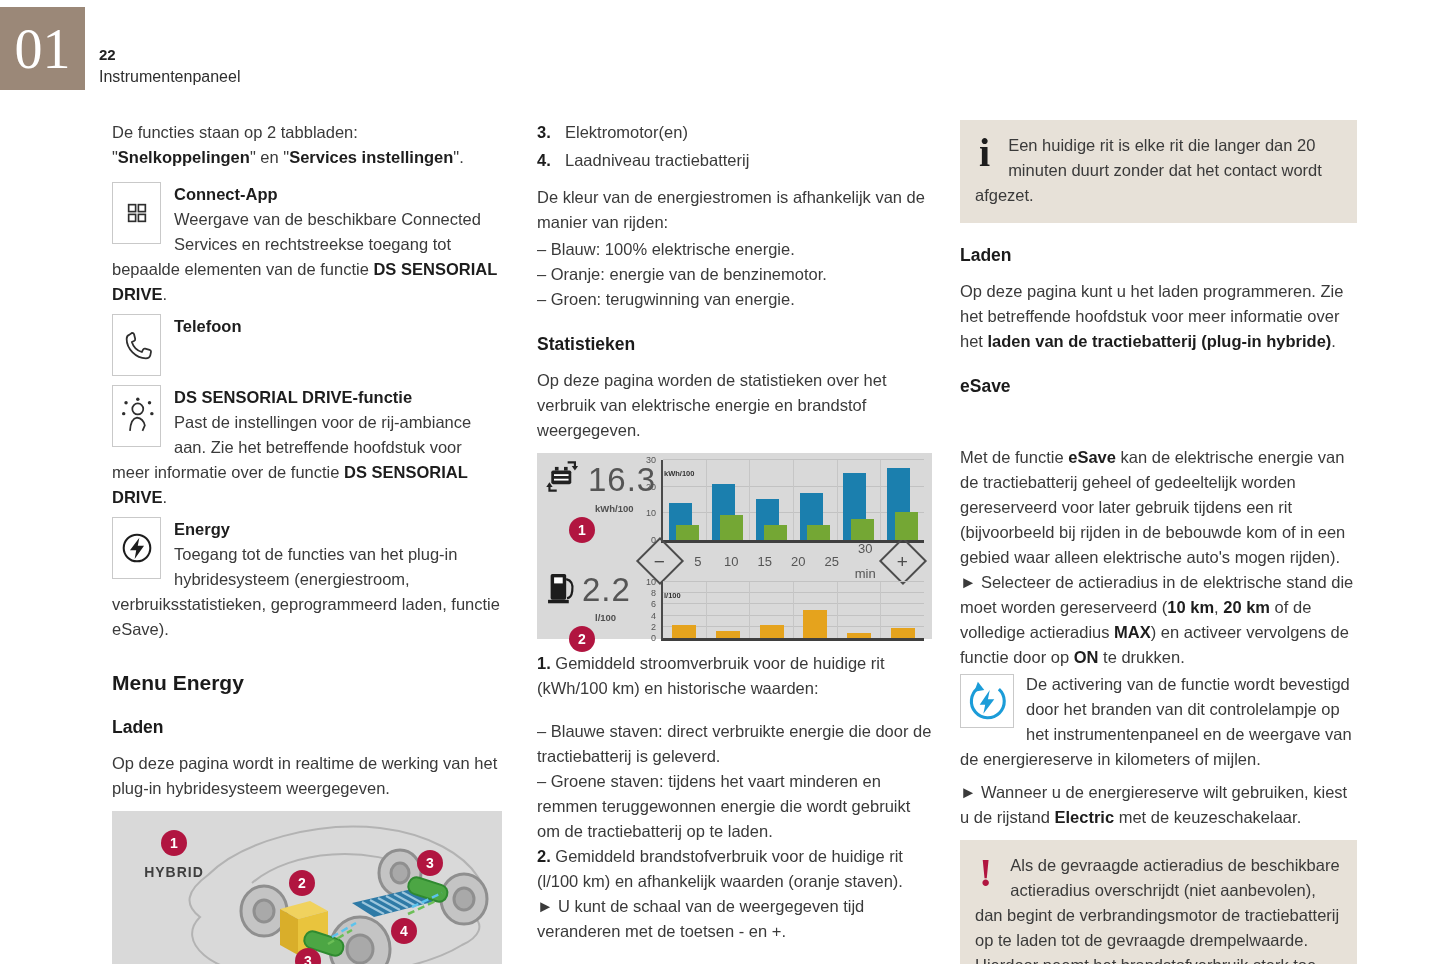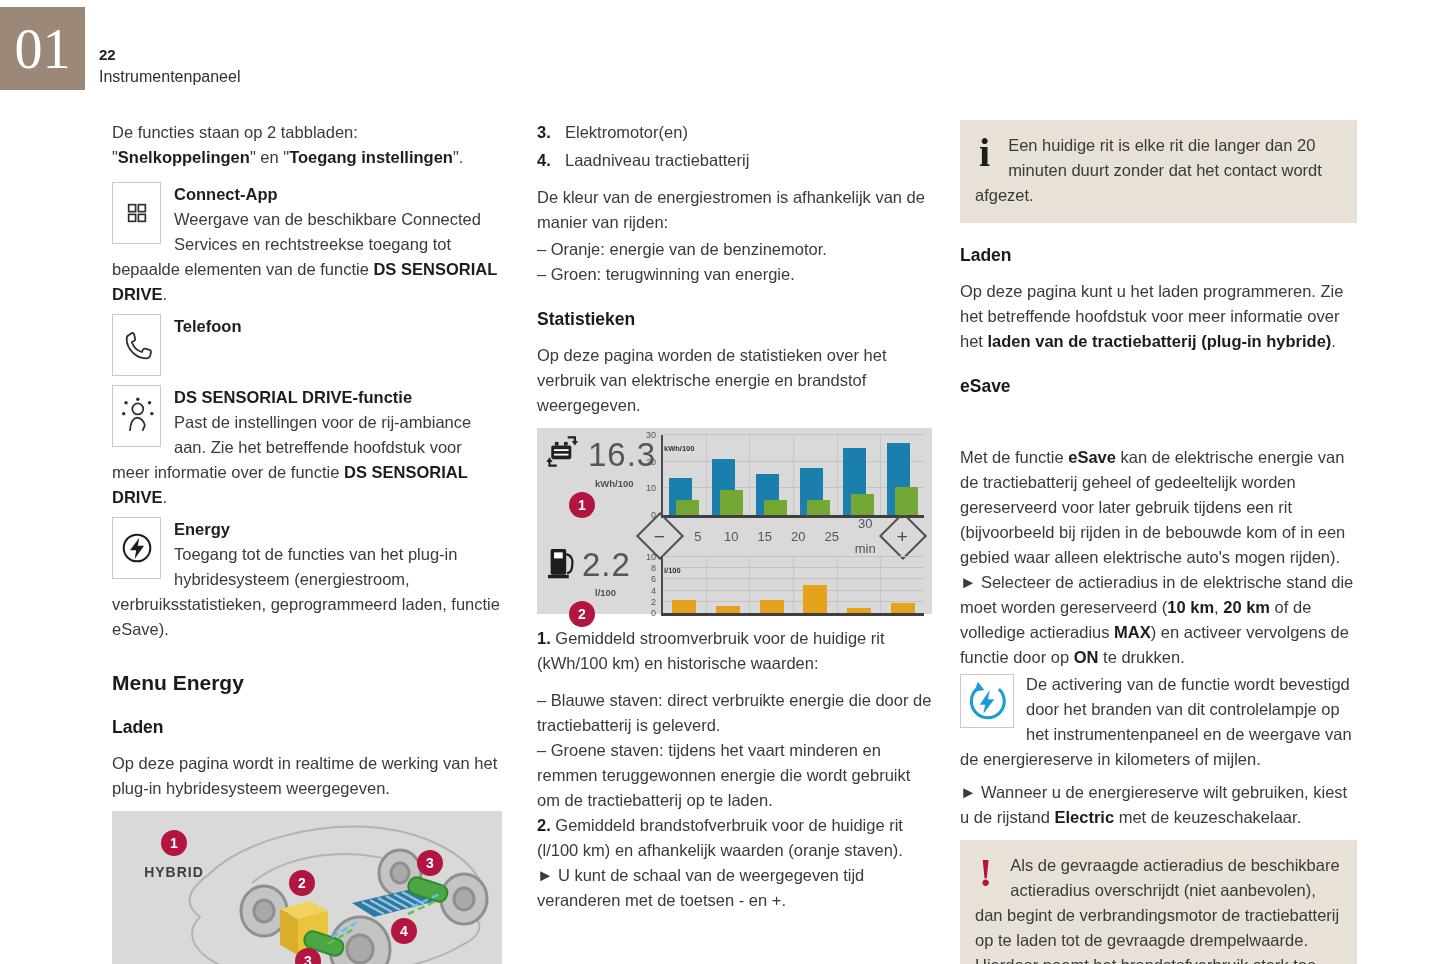--- a/index.html
+++ b/index.html
@@ -81,21 +81,21 @@
 
 <div class="page">
 
   <div class="chapter-tab">
     <span>01</span>
   </div>
   <div class="page-num">22</div>
   <div class="section-title">Instrumentenpaneel</div>
 
   <div class="col" id="col1">
-    <p><span>De functies staan op 2 tabbladen: "</span><b>Snelkoppelingen</b><span>" en "</span><b>Toegang instellingen</b><span>".</span></p>
+    <p><span>De functies staan op 2 tabbladen: "</span><b>Snelkoppelingen</b><span>" en "</span><b>Services instellingen</b><span>".</span></p>
 
     <div class="feature">
       <span class="icon-box">
         <svg width="32" height="32" viewBox="0 0 46 46">
             <g fill="none" stroke="#2e2e2e" stroke-width="2.4">
               <rect x="11" y="11" width="10" height="10"></rect>
               <rect x="25" y="11" width="10" height="10"></rect>
               <rect x="11" y="25" width="10" height="10"></rect>
               <rect x="25" y="25" width="10" height="10"></rect>
             </g>
@@ -225,20 +225,21 @@
     <div class="legend-row">
       <span class="legend-num">3.</span>
       <span>Elektromotor(en)</span>
     </div>
     <div class="legend-row" style="margin-bottom:12px;">
       <span class="legend-num">4.</span>
       <span>Laadniveau tractiebatterij</span>
     </div>
 
     <p style="margin-bottom:2px;">De kleur van de energiestromen is afhankelijk van de manier van rijden:</p>
+    <p style="margin-bottom:0;">– Blauw: 100% elektrische energie.</p>
     <p style="margin-bottom:0;">– Oranje: energie van de benzinemotor.</p>
     <p>– Groen: terugwinning van energie.</p>
 
     <h3>Statistieken</h3>
     <p>Op deze pagina worden de statistieken over het verbruik van elektrische energie en brandstof weergegeven.</p>
 
     <div class="panel" id="stats-panel">
       <div class="stats-left">
         <div class="stat-block first">
           <div class="stat-top">
@@ -363,21 +364,21 @@
               </div>
               <div class="cat-cell">
                 <div class="bar s0 solo" style="height: 18%; background: rgb(229, 163, 29);"></div>
               </div>
             </div>
           <span class="plot-unit">l/100</span>
         </div>
       </div>
     </div>
 
-    <p style="margin-bottom:12px;"><b>1.</b><span> Gemiddeld stroomverbruik voor de huidige rit (kWh/100 km) en historische waarden:</span></p>
+    <p style="margin-bottom:18px;"><b>1.</b><span> Gemiddeld stroomverbruik voor de huidige rit (kWh/100 km) en historische waarden:</span></p>
     <p style="margin-bottom:0;"><span>– Blauwe staven: direct verbruikte energie die door de tractiebatterij is geleverd.</span></p>
     <p style="margin-bottom:0;"><span>– Groene staven: tijdens het vaart minderen en remmen teruggewonnen energie die wordt gebruikt om de tractiebatterij op te laden.</span></p>
     <p style="margin-bottom:0;"><b>2.</b><span> Gemiddeld brandstofverbruik voor de huidige rit (l/100 km) en afhankelijk waarden (oranje staven).</span></p>
     <p><span>► U kunt de schaal van de weergegeven tijd veranderen met de toetsen - en +.</span></p>
   </div>
 
   <div class="col" id="col3">
     <div class="note-box" id="info-box">
       <span class="box-icon">i</span>
       <span>Een huidige rit is elke rit die langer dan 20 minuten duurt zonder dat het contact wordt afgezet.</span>

